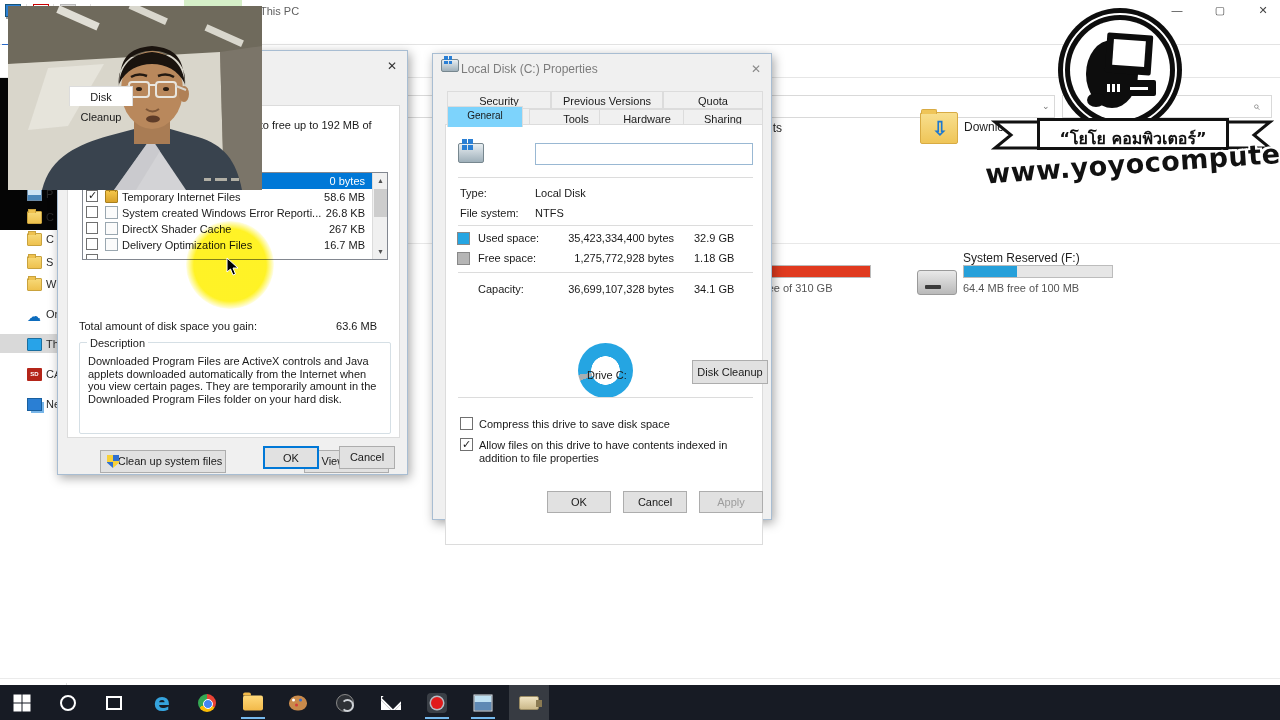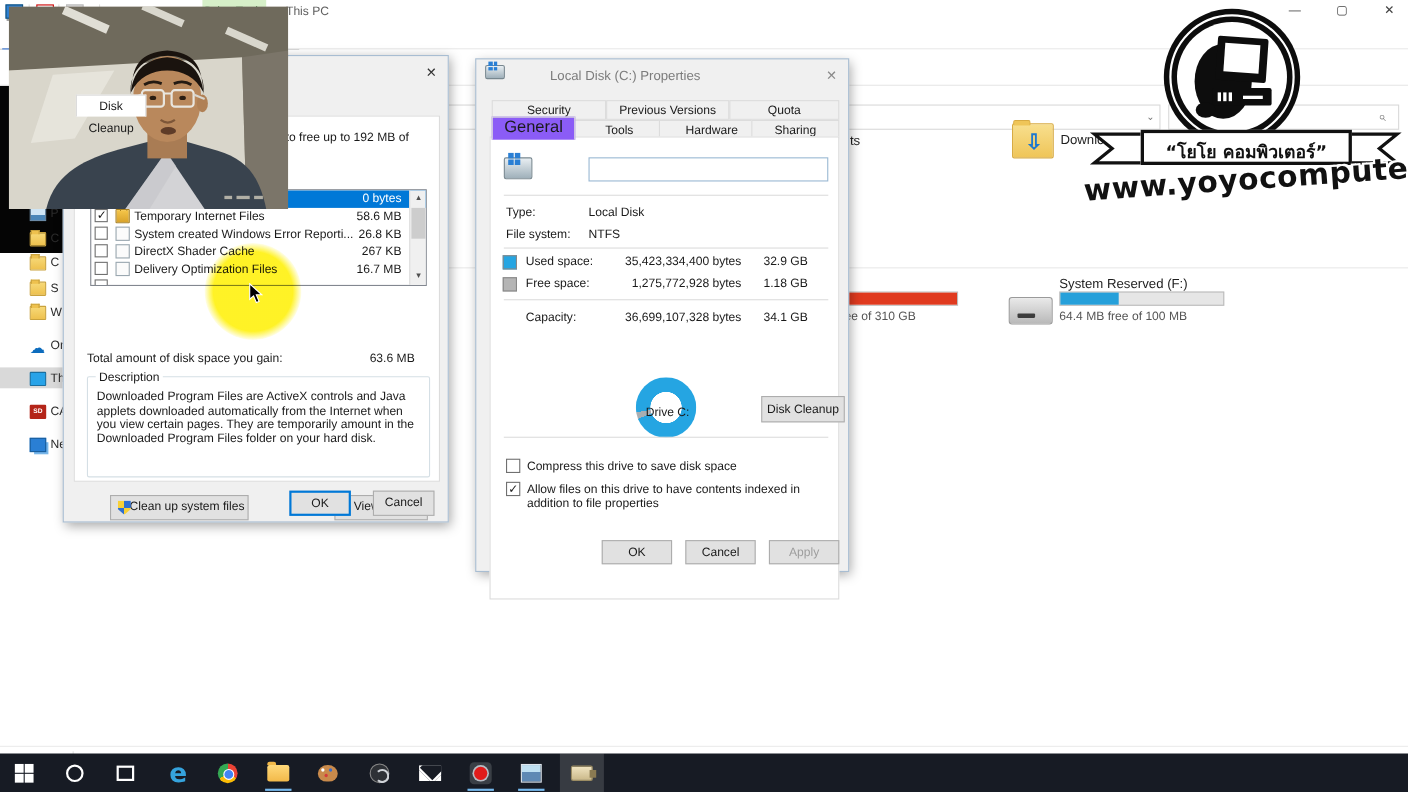--- a/index.html
+++ b/index.html
@@ -89,21 +89,21 @@
   .mail:after { content:""; position:absolute; left:2px; top:-8px; width:16px; height:16px; background:#171b24; transform:rotate(45deg); border:2px solid #fff; }
   .recbtn { width:20px; height:20px; border-radius:4px; background:#3a3f46; position:relative; }
   .recbtn:after { content:""; position:absolute; left:4px; top:4px; width:12px; height:12px; border-radius:50%; background:#e01b1b; box-shadow:0 0 0 1.5px #b7bcc4; }
   .photos { width:19px; height:17px; background:linear-gradient(180deg,#bfe0f2 45%,#5f89b4 45%); border:1px solid #dfe7ee; }
   .brush { width:20px; height:14px; background:linear-gradient(180deg,#efe3c0,#cbb98a); border:1px solid #9b8c63; border-radius:2px; transform:rotate(-12deg); position:relative; }
   .brush:after { content:""; position:absolute; right:-4px; top:3px; width:6px; height:7px; background:#8a7a52; }
 
   
   .dialog { background:#f0f0f0; border:1px solid #a8bdd2; box-shadow:2px 3px 10px rgba(0,0,0,.35); }
   .dlg-title { position:absolute; left:0; top:0; right:0; height:30px; }
-  .dlg-title .t { position:absolute; left:28px; top:8px; font-size:12px;margin-left:39px; }
+  .dlg-title .t { position:absolute; left:28px; top:8px; font-size:12px; }
   .dlg-close { position:absolute; right:6px; top:6px; width:18px; height:18px; text-align:center; line-height:18px; font-size:12px; color:#333; }
   .hdd-icon { position:absolute; width:26px; height:20px; background:linear-gradient(180deg,#e8eef2,#9fb0ba); border:1px solid #77878f; border-radius:2px; }
   .hdd-icon .flag { position:absolute; left:3px; top:-5px; width:11px; height:11px; display:grid; grid-template-columns:5px 5px; grid-template-rows:5px 5px; gap:1px; }
   .hdd-icon .flag div { background:#2a7fd4; }
   .btn { position:absolute; background:#e1e1e1; border:1px solid #adadad; text-align:center; font-size:11px; color:#1a1a1a; }
   .btn-default { border:2px solid #0078d7; }
   .btn-disabled { color:#9d9d9d; }
   .etch { position:absolute; height:1px; background:#dcdcdc; box-shadow:0 1px 0 #fff; }
   .cb { position:absolute; width:13px; height:13px; background:#fff; border:1px solid #707070; }
   .cb.checked:after { content:"✓"; position:absolute; left:1px; top:-1px; font-size:11px; color:#1a1a1a; }
@@ -144,21 +144,21 @@
   
   #yellow-highlight { left:128px; top:170px; width:88px; height:88px; border-radius:50%;
      background:radial-gradient(circle, rgba(255,240,0,.85) 0 58%, rgba(255,240,0,0) 72%);
      mix-blend-mode:multiply; z-index:40; pointer-events:none; }
   #cursor { left:168px; top:206px; z-index:41; }
 
   
   #props-dlg { left:432px; top:53px; width:340px; height:467px; }
   #props-dlg .dlg-title .t { color:#7c7c7c; }
   .ptab { position:absolute; height:18px; background:#f0f0f0; border:1px solid #dcdcdc; text-align:center; line-height:18px; font-size:11px; }
-  .ptab.active { background:#8b5cf6; height:21px; border-bottom:none; z-index:3; font-size:15px; }
+  .ptab.active { background:#7dd3fc; height:21px; border-bottom:none; z-index:3; font-size:10px; }
   #props-panel { position:absolute; left:12px; top:70px; width:318px; height:421px; background:#fff; border:1px solid #dcdcdc; }
   #props-panel .row-label { position:absolute; left:14px; }
   #vol-box { position:absolute; left:89px; top:18px; width:218px; height:22px; background:#fff; border:1px solid #99b8d3; }
   .legend-sq { position:absolute; left:11px; width:13px; height:13px; border:1px solid #888; }
   #donut { position:absolute; left:132px; top:218px; width:55px; height:55px; border-radius:50%;
      background:radial-gradient(circle at 50% 50%, #fff 0 14px, transparent 14.5px),
        conic-gradient(#25a5e2 0 248deg, #a9aeb2 248deg 261deg, #25a5e2 261deg 360deg); }
   #btn-disk-cleanup { left:246px; top:235px; width:76px; height:24px; line-height:22px; }
   #btn-ok-props { left:114px; top:437px; width:64px; height:22px; line-height:20px; }
   #btn-cancel-props { left:190px; top:437px; width:64px; height:22px; line-height:20px; }
@@ -356,21 +356,21 @@
           </div>
         </div>
       <span class="t">Local Disk (C:) Properties</span>
       <div class="dlg-close" style="color:#8a8a8a;">✕</div>
     </div>
 
     <div class="ptab" style="left:14px; top:37px; width:104px;">Security</div>
     <div class="ptab" style="left:118px; top:37px; width:112px;">Previous Versions</div>
     <div class="ptab" style="left:230px; top:37px; width:100px;">Quota</div>
     <div class="ptab active" style="left:14px; top:52px; width:76px;">General</div>
-    <div class="ptab" style="left:83px; top:55px; width:94px;">Tools</div>
+    <div class="ptab" style="left:96px; top:55px; width:94px;">Tools</div>
     <div class="ptab" style="left:166px; top:55px; width:96px;">Hardware</div>
     <div class="ptab" style="left:250px; top:55px; width:80px;">Sharing</div>
 
     <div id="props-panel">
       <div class="hdd-icon" style="left:12px; top:18px;">
           <div class="flag">
             <div></div>
             <div></div>
             <div></div>
             <div></div>

